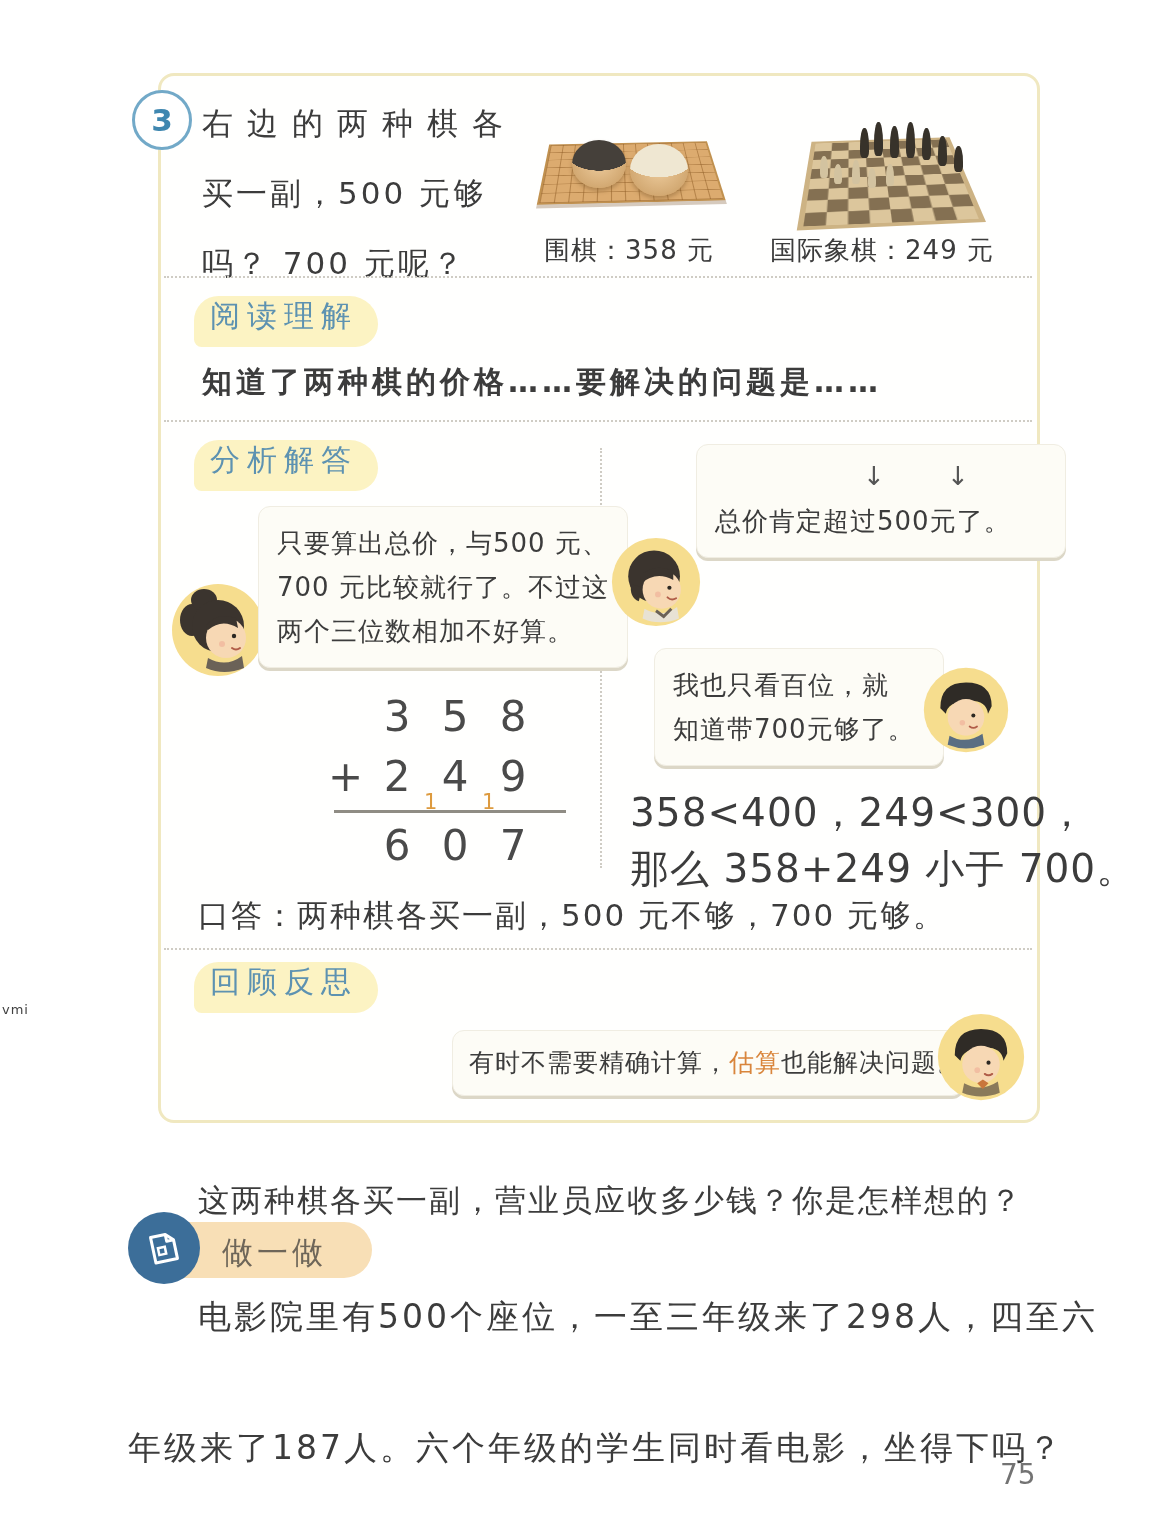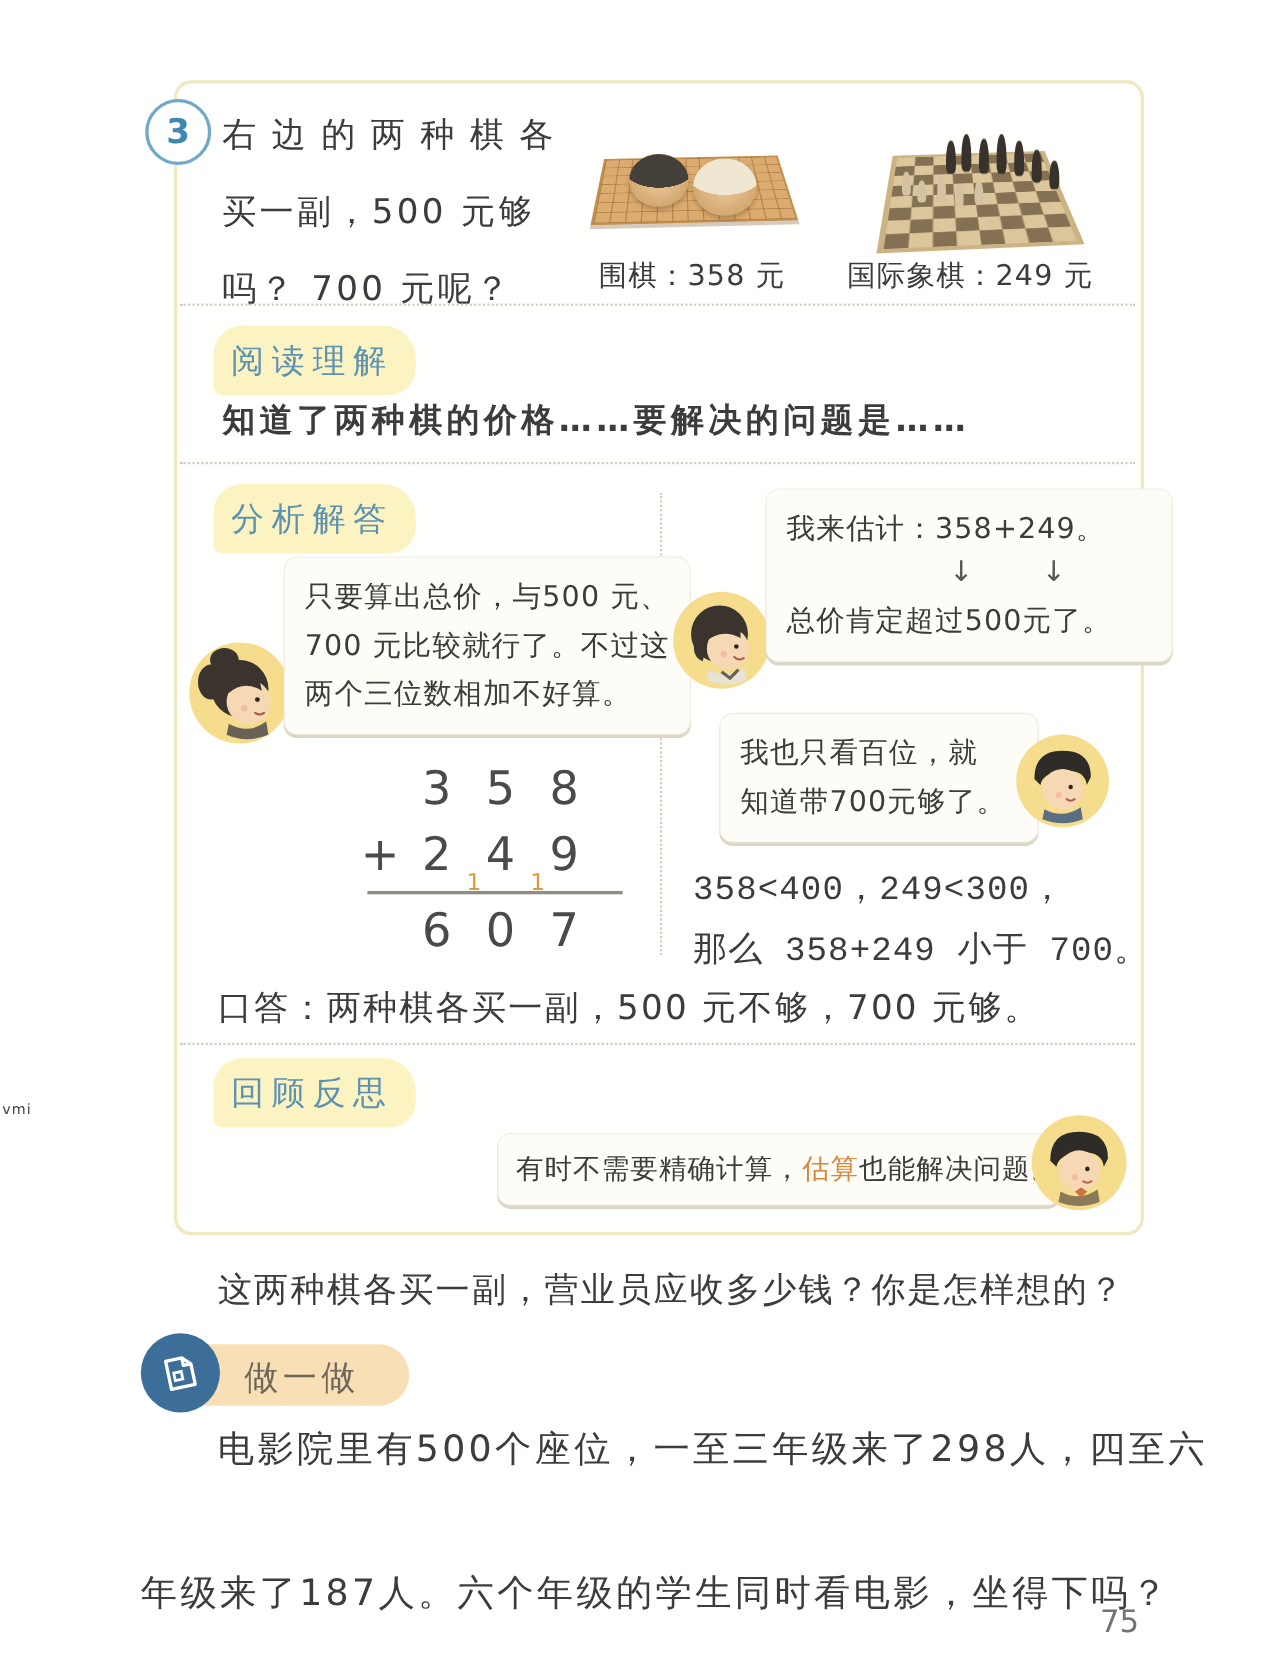--- a/index.html
+++ b/index.html
@@ -66,21 +66,21 @@
     transform:perspective(430px) rotateX(58deg) rotate(-4deg);
   }
   .piece{position:absolute;border-radius:45% 45% 30% 30%/60% 60% 22% 22%;}
   .pc-d{background:#37322a;}
   .pc-l{background:#d3c3a0;}
   .img-label{font-size:26px;letter-spacing:1px;text-align:center;white-space:nowrap;}
 
   
   .sec-head{
     display:inline-block;font-size:30px;letter-spacing:7px;color:#5d92b1;
-    background:#fcf3c3;padding:12px 20px 10px 16px;
+    background:#fcf3c3;padding:0 20px 10px 16px;
     border-radius:26px 30px 24px 8px;white-space:nowrap;
   }
 
   .body-text{font-size:30px;letter-spacing:4px;white-space:nowrap;font-weight:bold;}
 
   
   .bubble{
     background:#fdfcf6;border:1px solid #f0ede2;border-radius:12px;
     box-shadow:0 3px 0 #dcd7c7;padding:14px 18px;
   }
@@ -97,28 +97,28 @@
   .add-line{width:232px;border-top:3px solid #8f8c84;margin:4px 0 2px 6px;}
   .carry{
     position:absolute;font-size:21px;color:#dd9a3e;bottom:-8px;
   }
   .c1{left:96px;} .c2{left:154px;}
 
   
   .arrow{position:absolute;font-size:26px;color:#555;}
 
   
-  .concl{font-size:31px;letter-spacing:1px;white-space:nowrap;font-family:Liberation Mono, monospace;}
+  .concl{font-size:39px;letter-spacing:1px;white-space:nowrap;}
   .oral{font-size:31px;letter-spacing:2px;white-space:nowrap;}
 
   
   .hl-orange{color:#d9853c;}
 
   
-  .followup{font-size:31px;letter-spacing:2px;white-space:nowrap;}
+  .followup{font-size:31px;letter-spacing:2px;white-space:nowrap;margin-top:28px;}
   .practice-circle{
     left:128px;top:1212px;width:72px;height:72px;border-radius:50%;
     background:#3c6e99;z-index:2;display:flex;align-items:center;justify-content:center;
   }
   .practice-pill{
     left:162px;top:1222px;width:210px;height:56px;border-radius:8px 30px 30px 8px;
     background:#f8dfb6;z-index:1;
   }
   .practice-label{
     left:222px;top:1232px;font-size:31px;letter-spacing:4px;color:#6e6659;z-index:3;white-space:nowrap;
@@ -238,21 +238,20 @@
     <path d="M32 42 q12 -14 34 -6 l0 10 q-18 -10 -34 4 z" fill="#3b342e"></path>
     <circle cx="62" cy="54" r="2.2" fill="#2c2822"></circle>
     <path d="M60 64 q4 4 9 1" stroke="#b05c48" stroke-width="2" fill="none" stroke-linecap="round"></path>
     <circle cx="50" cy="61" r="3" fill="#f0b39a" opacity="0.7"></circle>
     <path d="M36 76 q18 10 34 -2 l2 12 q-20 8 -38 0 z" fill="#e8e2d4"></path>
     <path d="M48 78 l8 6 8 -8" stroke="#6b6257" stroke-width="3" fill="none"></path>
   </svg>
 </div>
 
 <div class="abs bubble" style="left:696px;top:444px;width:332px;">
-  <p>我来估计：358+249。</p>
   <div style="position:relative;height:40px;">
     <span class="arrow" style="left:148px;top:2px;">↓</span>
     <span class="arrow" style="left:232px;top:2px;">↓</span>
   </div>
   <p>总价肯定超过500元了。</p>
 </div>
 
 <div class="abs bubble" style="left:654px;top:648px;width:252px;">
   <p>我也只看百位，就</p>
   <p>知道带700元够了。</p>

